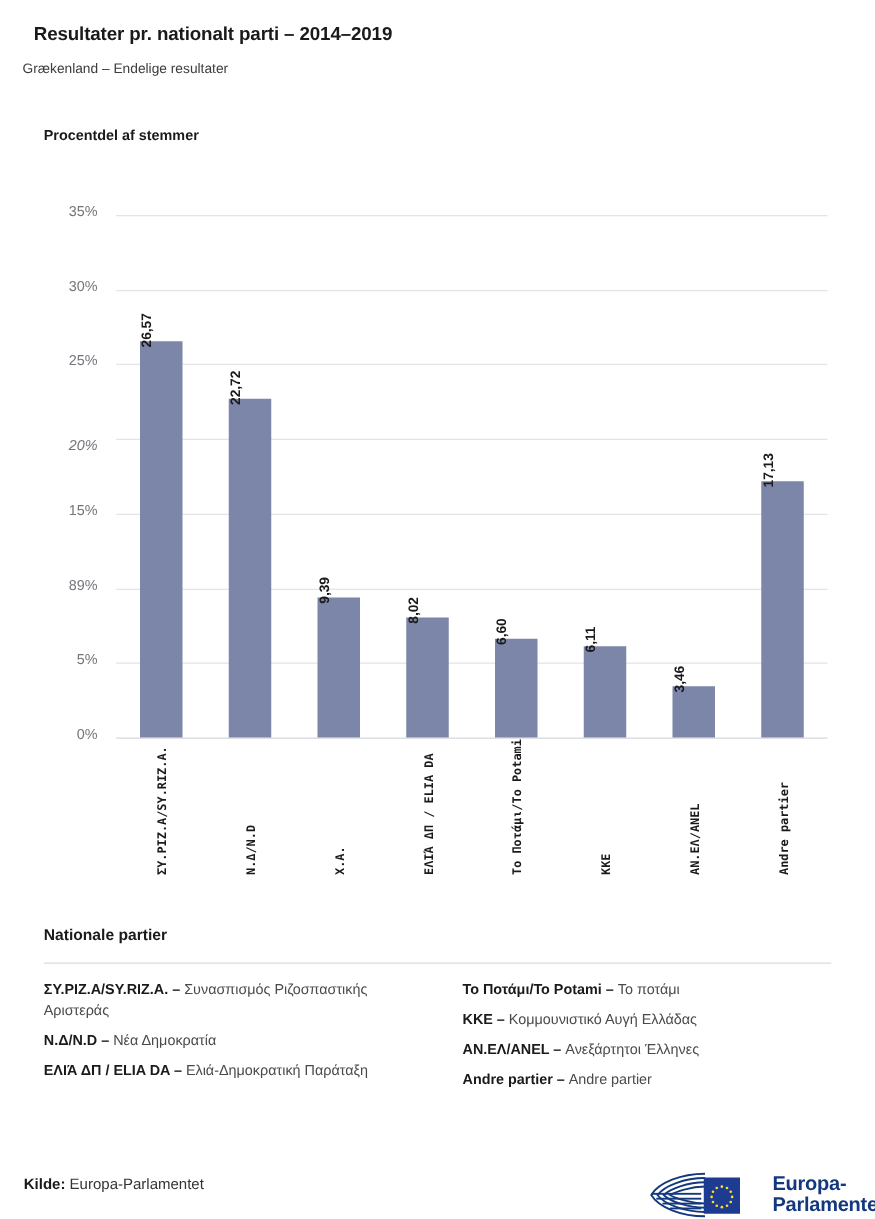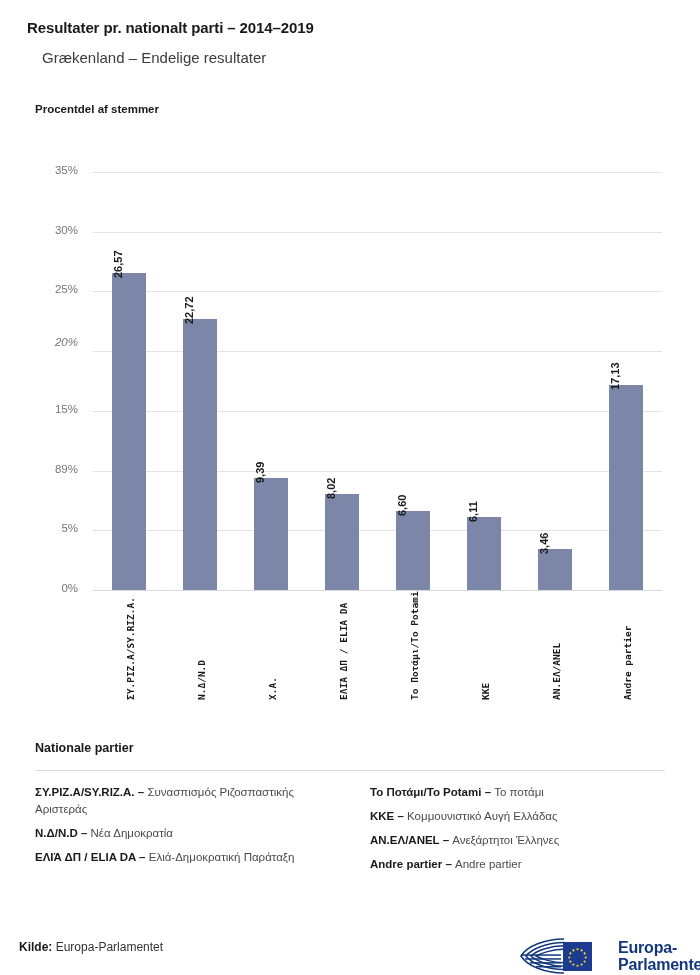--- a/index.html
+++ b/index.html
@@ -22,22 +22,22 @@
     position: absolute;
     left: 27px; top: 19px;
     font-size: 15px;
     font-weight: bold;
     letter-spacing: -0.1px;
     color: #1a1a1a;
     white-space: nowrap;
   }
   #chart-subtitle {
     position: absolute;
-    left: 42px; top: 49px;
-    font-size: 15px;
+    left: 18px; top: 49px;
+    font-size: 11px;
     font-weight: normal;
     color: #3c3c3c;
     white-space: nowrap;
   }
   #axis-caption {
     position: absolute;
     left: 35px; top: 103px;
     font-size: 11.5px;
     font-weight: bold;
     color: #1a1a1a;
@@ -187,21 +187,21 @@
       </div>
       <div class="ytick-wrap" style="top: 530.286px;">
         <div class="ytick" style="top: -8px;">5%</div>
       </div>
       <div class="ytick-wrap" style="top: 470.571px;">
         <div class="ytick" style="top: -8px;">89%</div>
       </div>
       <div class="ytick-wrap" style="top: 410.857px;">
         <div class="ytick" style="top: -8px;">15%</div>
       </div>
-      <div class="ytick-wrap" style="top: 344px; font-style: italic;">
+      <div class="ytick-wrap" style="top: 359px; font-style: italic;">
         <div class="ytick" style="top: -8px;">20%</div>
       </div>
       <div class="ytick-wrap" style="top: 291.429px;">
         <div class="ytick" style="top: -8px;">25%</div>
       </div>
       <div class="ytick-wrap" style="top: 231.714px;">
         <div class="ytick" style="top: -8px;">30%</div>
       </div>
       <div class="ytick-wrap" style="top: 172px;">
         <div class="ytick" style="top: -8px;">35%</div>

